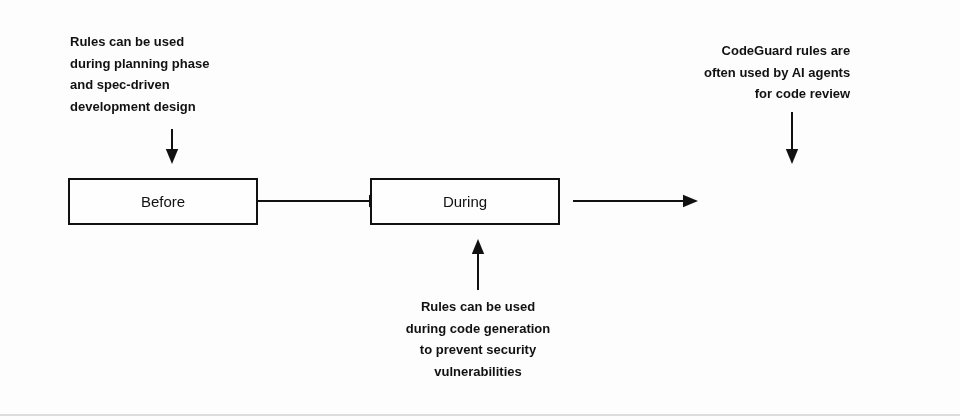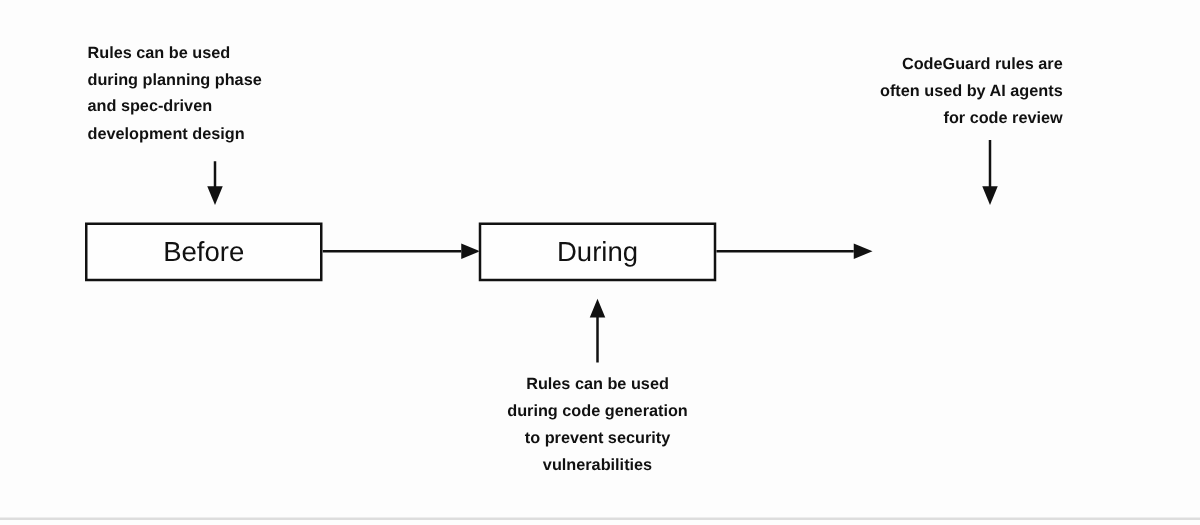--- a/index.html
+++ b/index.html
@@ -35,24 +35,24 @@
     position: absolute;
     box-sizing: border-box;
     width: 190px;
     height: 47px;
     top: 178px;
     border: 2px solid var(--line-color, #111111);
     background: #fefefe;
     display: flex;
     align-items: center;
     justify-content: center;
-    font-size: 22px;
+    font-size: 15px;
   }
   .flow-box.before { left: 68px; }
-  .flow-box.during { left: 383px; }
+  .flow-box.during { left: 370px; }
   .flow-box.after  { left: 697px; }
   .annotation {
     position: absolute;
     font-size: 13px;
     line-height: 21.5px;
     white-space: pre-line;
     font-weight: bold;
   }
   .annotation.above-before {
     left: 70px;

